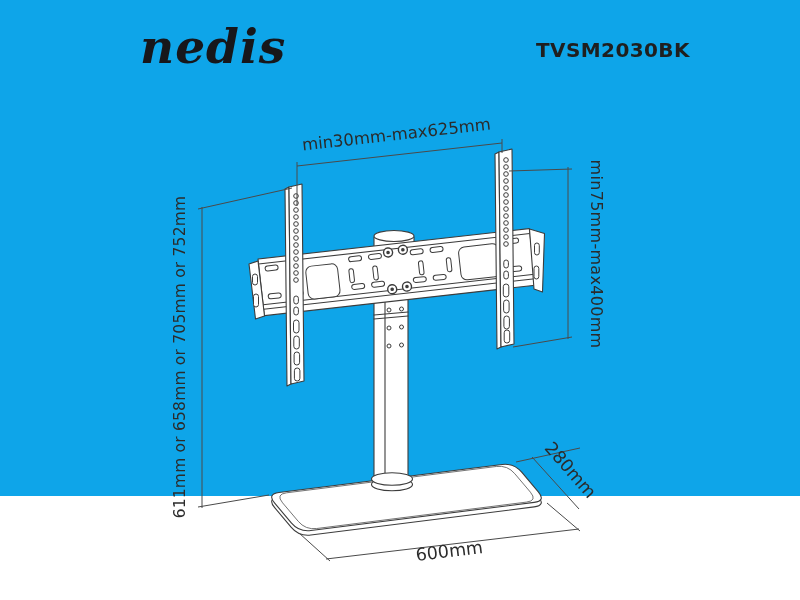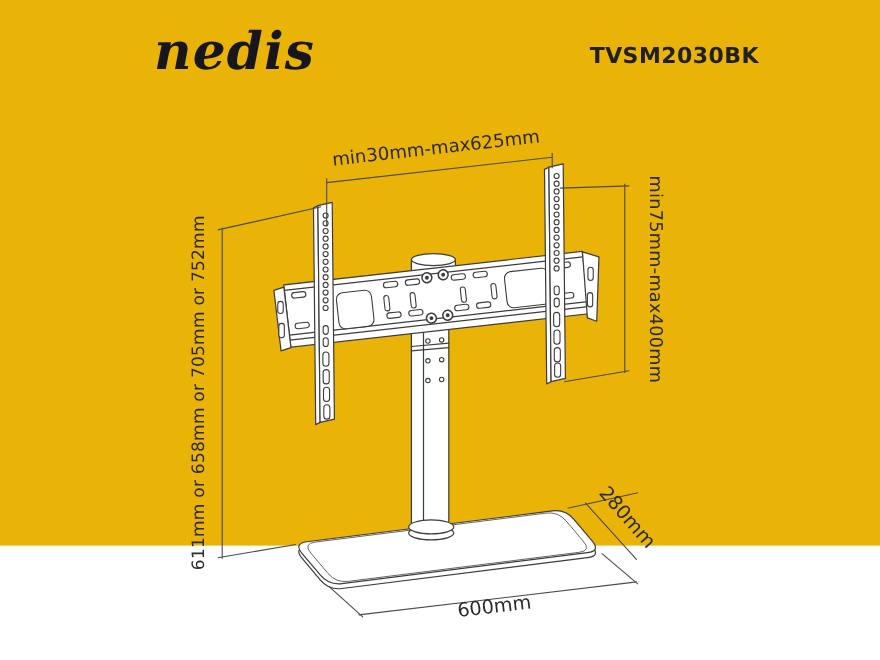--- a/index.html
+++ b/index.html
@@ -1,17 +1,17 @@
 <!DOCTYPE html>
 <html><head>
 <meta charset="utf-8">
 <style>
   html,body{margin:0;padding:0;background:#ffffff;}
   body{width:800px;height:600px;overflow:hidden;font-family:"DejaVu Sans",sans-serif;}
-  .stage{position:relative;width:800px;height:496px;background:#eab308;}
+  .stage{position:relative;width:800px;height:496px;background:#0ea5e9;}
   svg{display:block;}
   
   .ln{stroke:#3c3c3c;stroke-width:1.1;fill:none;stroke-linecap:round;stroke-linejoin:round;}
   .fw{fill:#ffffff;}
   .hole{stroke:#3c3c3c;stroke-width:1;fill:#ffffff;}
   .boltc{stroke:#3c3c3c;stroke-width:1.4;fill:#ffffff;}
   .boltd{fill:#3c3c3c;stroke:none;}
   .dim{stroke:#4a4a4a;stroke-width:1;fill:none;stroke-linecap:butt;}
   .thin{stroke:#5a5a5a;stroke-width:0.9;fill:none;}
   

